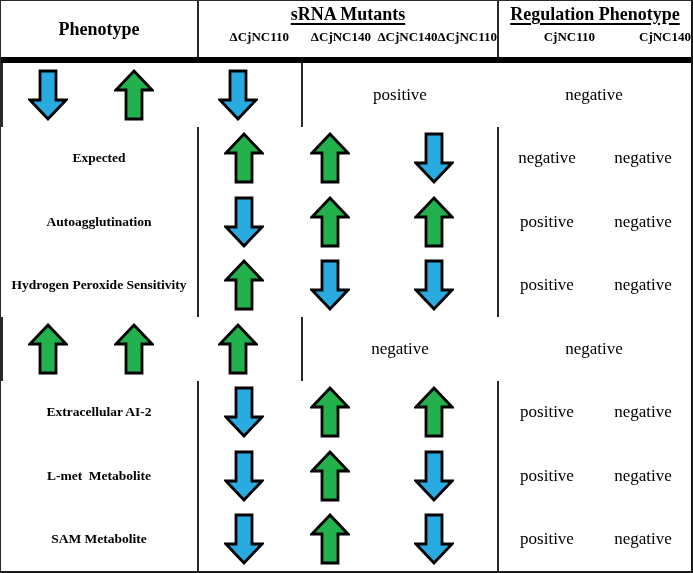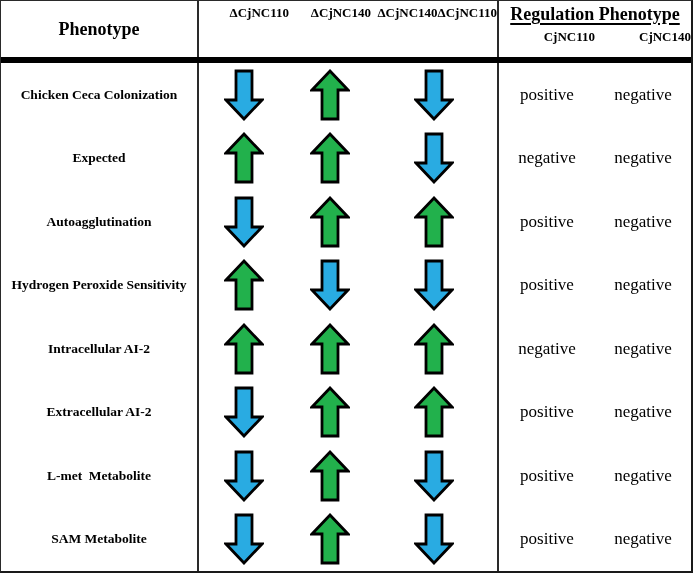--- a/index.html
+++ b/index.html
@@ -96,40 +96,38 @@
 </head>
 <body>
 
 <div class="figure">
 
   <div class="header-row">
     <div class="label-col">
       <span class="h1">Phenotype</span>
     </div>
     <div class="srna-col">
+      <div class="group-title">sRNA Mutants</div>
       <div class="subhead-row">
         <div class="subhead sc1">ΔCjNC110</div>
         <div class="subhead sc2">ΔCjNC140</div>
         <div class="subhead sc3">ΔCjNC140ΔCjNC110</div>
       </div>
     </div>
     <div class="reg-col">
       <div class="group-title">Regulation Phenotype</div>
       <div class="subhead-row">
         <div class="subhead rc">CjNC110</div>
         <div class="subhead rc">CjNC140</div>
       </div>
     </div>
   </div>
 
   <div class="tbody">
   <div class="data-row">
-    <div class="label-col">
-      <span class="row-label">Chicken Ceca Colonization</span>
-    </div>
     <div class="srna-col arrows">
           <div class="arrow-cell c1">
             <svg class="arrow down" width="40" height="52" viewBox="0 0 40 52" aria-hidden="true">
               <polygon points="20,2 38,21 28,21 28,50 12,50 12,21 2,21" fill="#29ABE2" stroke="#000000" stroke-width="2.8" stroke-linejoin="miter"></polygon>
             </svg>
           </div>
           <div class="arrow-cell c2">
             <svg class="arrow up" width="40" height="52" viewBox="0 0 40 52" aria-hidden="true">
               <polygon points="20,2 38,21 28,21 28,50 12,50 12,21 2,21" fill="#22B14C" stroke="#000000" stroke-width="2.8" stroke-linejoin="miter"></polygon>
             </svg>
@@ -221,23 +219,20 @@
             </svg>
           </div>
         </div>
     <div class="reg-col regs">
           <div class="reg-cell">positive</div>
           <div class="reg-cell">negative</div>
         </div>
   </div>
 
   <div class="data-row">
-    <div class="label-col">
-      <span class="row-label">Intracellular AI-2</span>
-    </div>
     <div class="srna-col arrows">
           <div class="arrow-cell c1">
             <svg class="arrow up" width="40" height="52" viewBox="0 0 40 52" aria-hidden="true">
               <polygon points="20,2 38,21 28,21 28,50 12,50 12,21 2,21" fill="#22B14C" stroke="#000000" stroke-width="2.8" stroke-linejoin="miter"></polygon>
             </svg>
           </div>
           <div class="arrow-cell c2">
             <svg class="arrow up" width="40" height="52" viewBox="0 0 40 52" aria-hidden="true">
               <polygon points="20,2 38,21 28,21 28,50 12,50 12,21 2,21" fill="#22B14C" stroke="#000000" stroke-width="2.8" stroke-linejoin="miter"></polygon>
             </svg>

